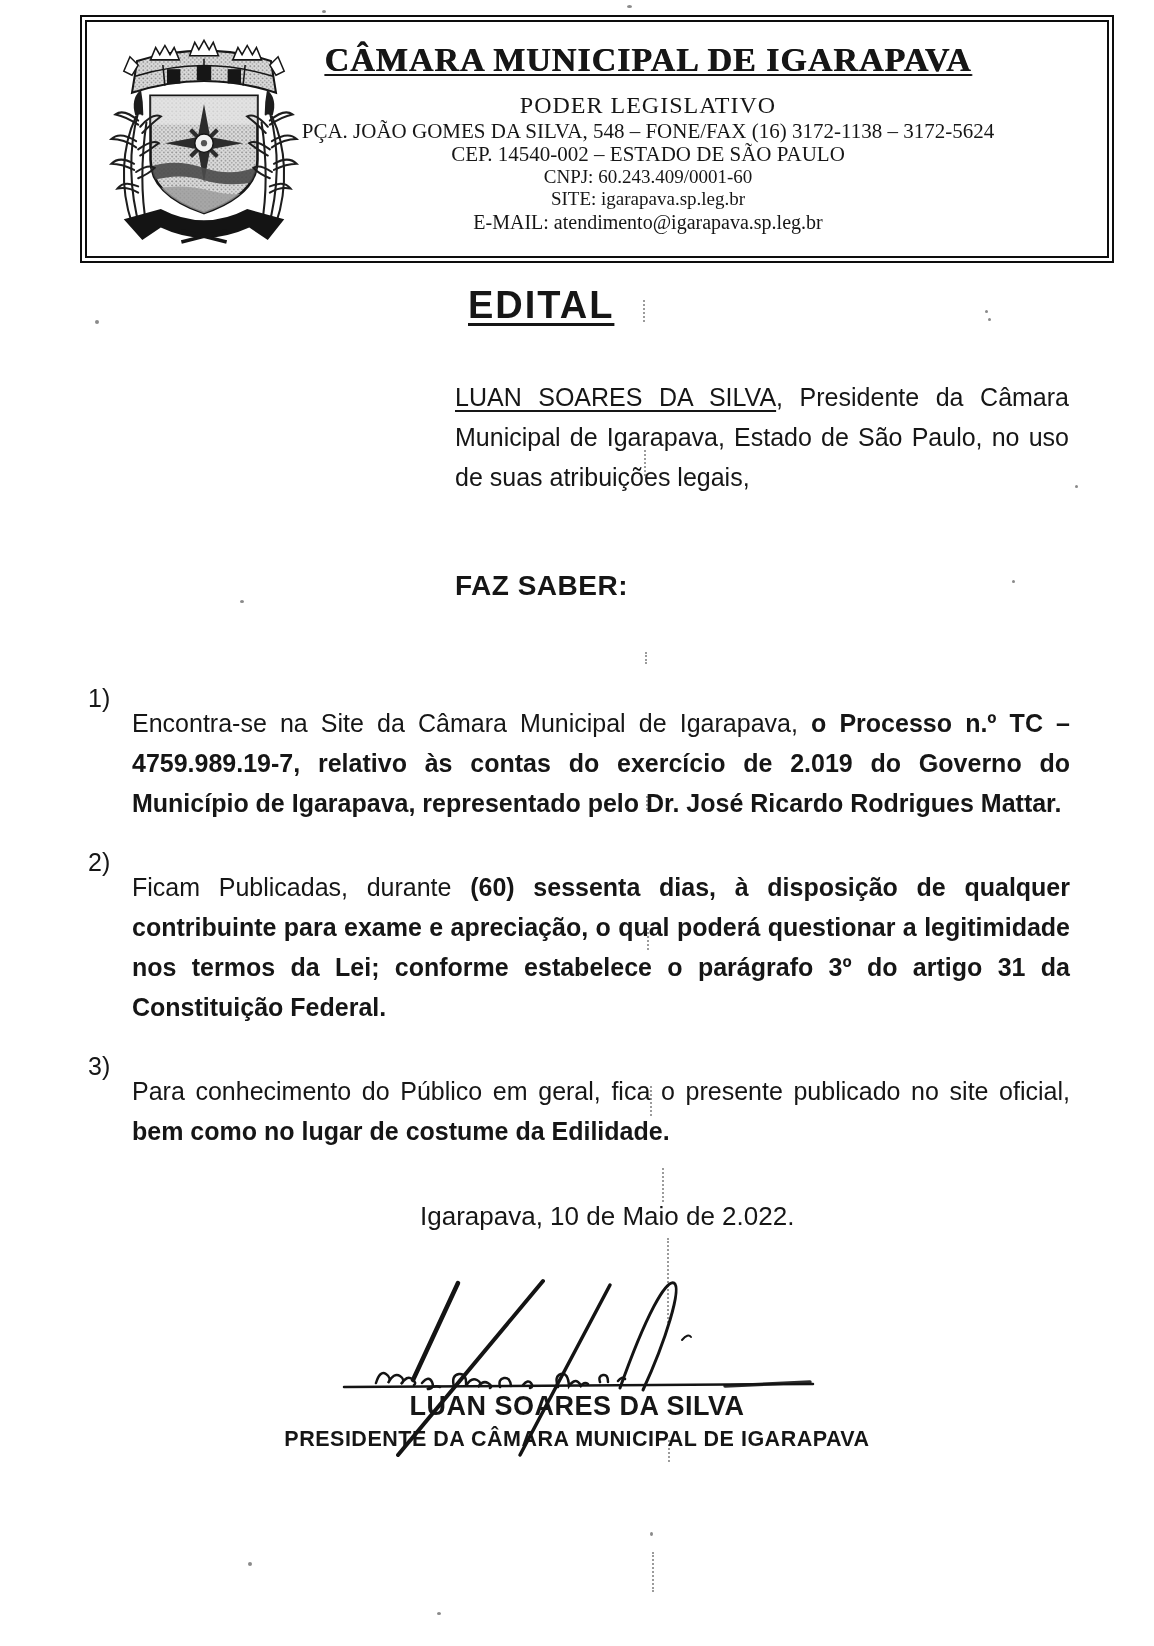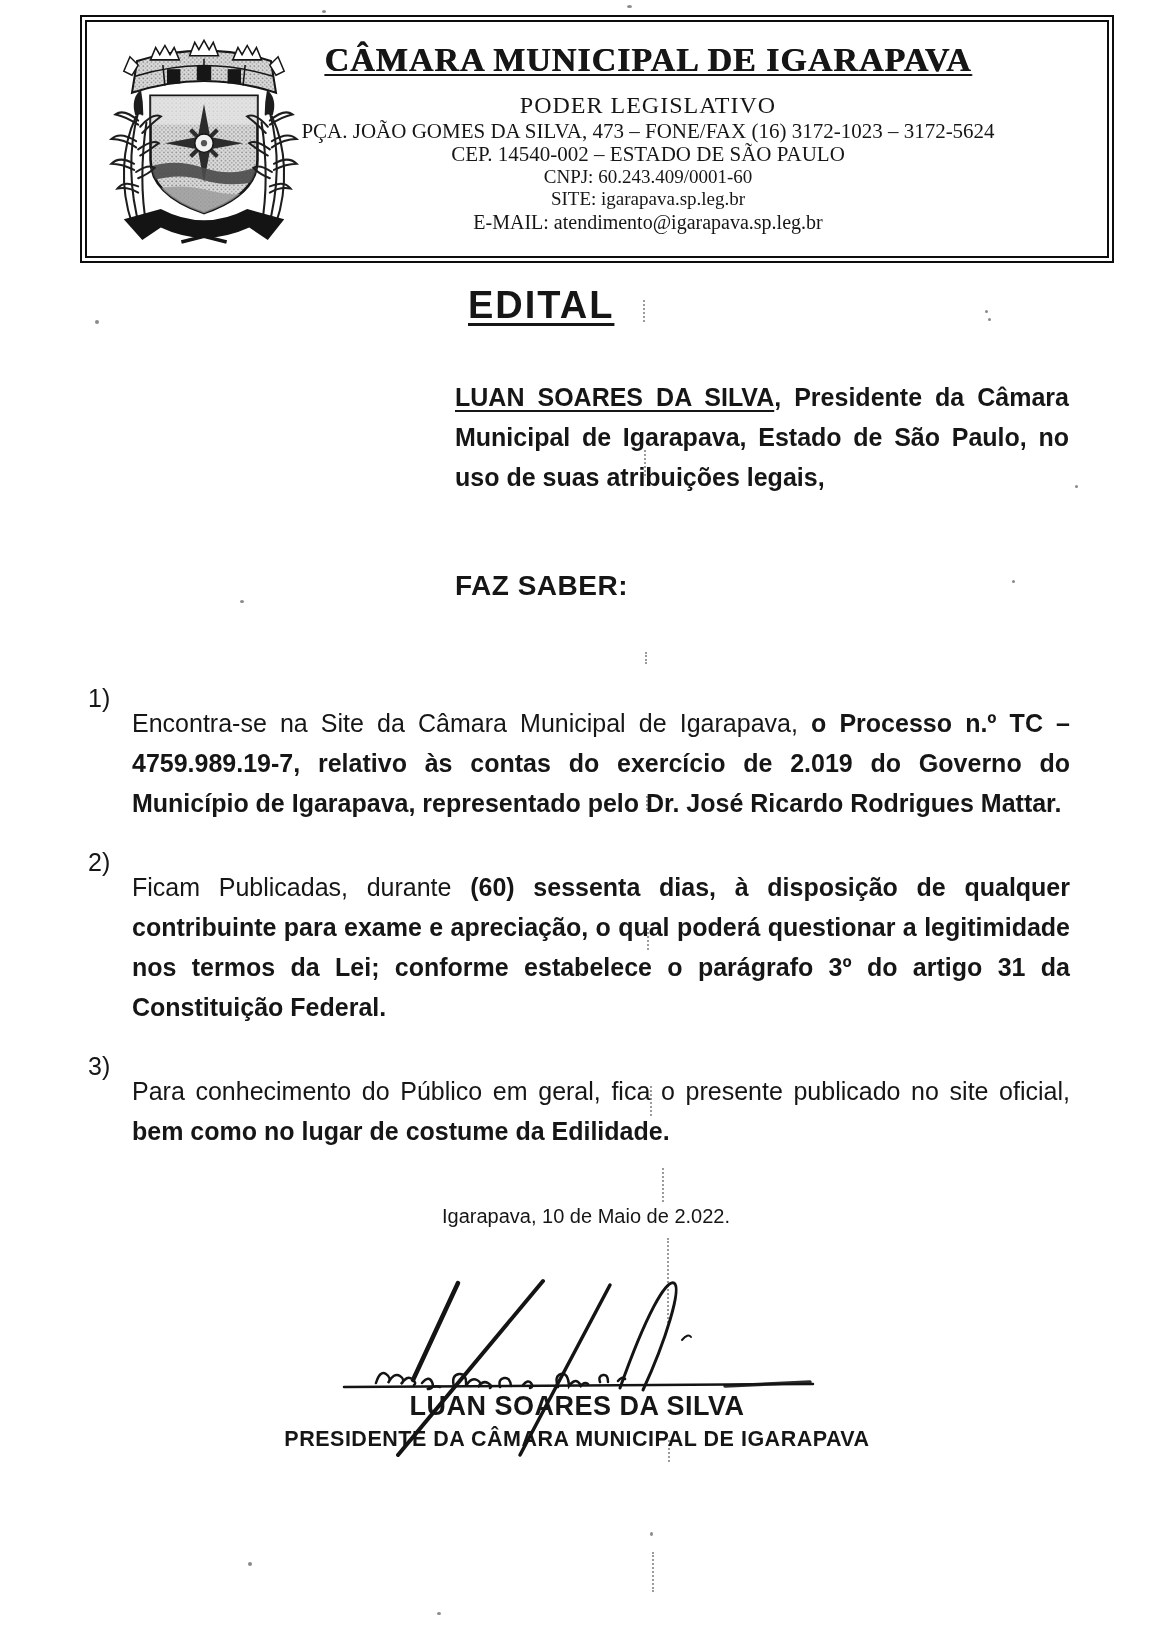--- a/index.html
+++ b/index.html
@@ -39,36 +39,36 @@
   .site {font-size:19px;line-height:22px;}
   .email{font-size:20px;line-height:24px;font-family:Liberation Serif, serif;}
   
   .edital-title{
     position:absolute;left:468px;top:284px;
     font-size:38px;font-weight:bold;letter-spacing:2px;
     text-decoration:underline;text-decoration-thickness:3px;text-underline-offset:5px;
   }
   .intro{
     position:absolute;left:455px;top:352px;width:614px;
-    font-size:25px;font-weight:bold;line-height:40px;text-align:justify;
+    font-size:25px;font-weight:normal;line-height:40px;text-align:justify;
   }
   .intro .sig-underline{text-decoration:underline;text-decoration-thickness:2px;text-underline-offset:4px;}
   .faz-saber{
     position:absolute;left:455px;top:570px;
     font-size:28px;font-weight:bold;letter-spacing:0.5px;
   }
   .item{position:absolute;left:88px;width:982px;display:flex;}
   .item .num{flex:none;width:44px;font-size:25px;line-height:40px;}
   .item .txt{width:938px;font-size:25px;line-height:40px;text-align:justify;}
   .item-1{top:678px;}
   .item-2{top:842px;}
   .item-3{top:1046px;}
   .dateline{
-    position:absolute;left:442px;top:1196px;
-    font-size:20px;line-height:40px;
+    position:absolute;left:420px;top:1196px;
+    font-size:26px;line-height:40px;
   }
   
   .sig-svg{position:absolute;left:330px;top:1235px;z-index:5;}
   .sig-name{
     position:absolute;left:0;width:100%;top:1391px;text-align:center;
     font-size:27px;font-weight:bold;letter-spacing:0.5px;z-index:1;
   }
   .sig-title{
     position:absolute;left:0;width:100%;top:1427px;text-align:center;
     font-size:21.5px;font-weight:bold;letter-spacing:0.5px;z-index:1;
@@ -140,21 +140,21 @@
         <use href="#plantL"></use>
         <use href="#plantL" transform="translate(200,0) scale(-1,1)"></use>
 
         <path d="M22,186 L58,176 Q100,198 142,176 L178,186 L162,206 L144,194 Q100,214 58,194 L40,206 Z" fill="#141414"></path>
         <path d="M78,208 L122,197 M78,197 L122,208" stroke="#141414" stroke-width="3.5"></path>
       </svg>
 
       <div class="head-text">
         <div class="org-name">CÂMARA MUNICIPAL DE IGARAPAVA</div>
         <div class="poder">PODER LEGISLATIVO</div>
-        <div class="addr">PÇA. JOÃO GOMES DA SILVA, 473 – FONE/FAX (16) 3172-1023 – 3172-5624</div>
+        <div class="addr">PÇA. JOÃO GOMES DA SILVA, 548 – FONE/FAX (16) 3172-1138 – 3172-5624</div>
         <div class="cep">CEP. 14540-002 – ESTADO DE SÃO PAULO</div>
         <div class="cnpj">CNPJ: 60.243.409/0001-60</div>
         <div class="site">SITE: igarapava.sp.leg.br</div>
         <div class="email">E-MAIL: atendimento@igarapava.sp.leg.br</div>
       </div>
     </div>
   </div>
 
   <div class="edital-title">EDITAL</div>
 

